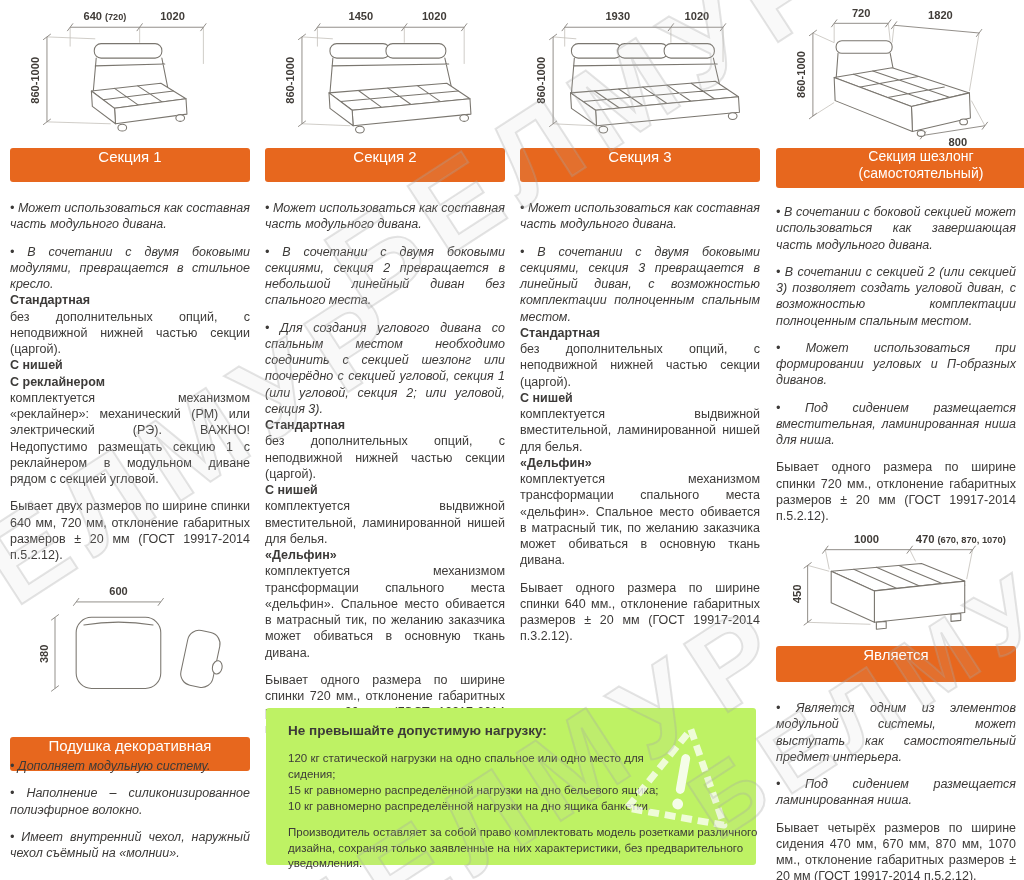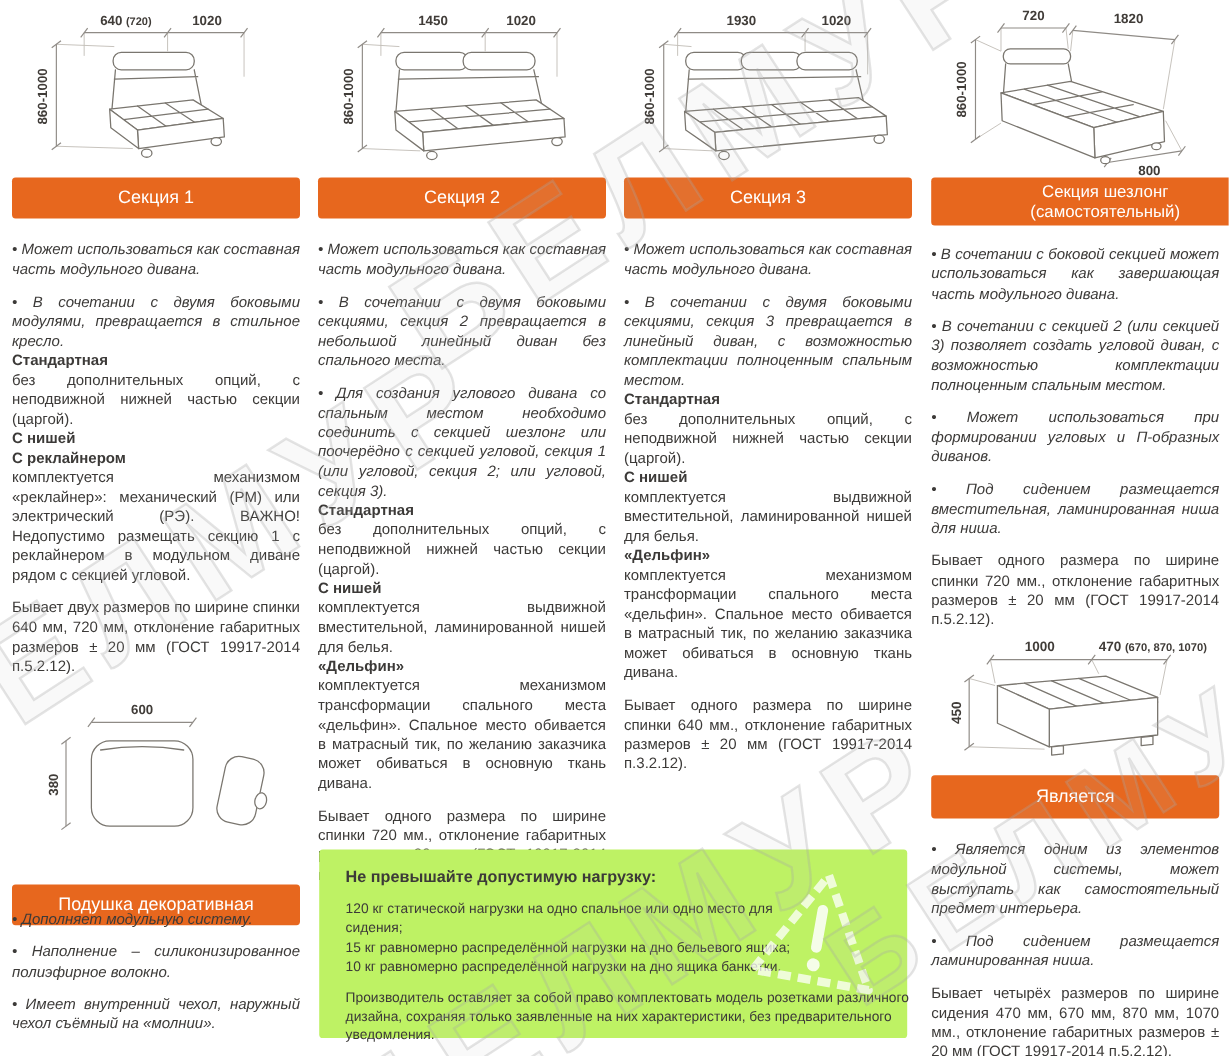--- a/index.html
+++ b/index.html
@@ -6,21 +6,21 @@
   .page{position:relative;width:1024px;height:880px;background:#fff;overflow:hidden;
         font-family:"Liberation Sans",sans-serif;color:#3c3a38;}
 
   
   .wm{position:absolute;font-weight:700;font-size:118px;letter-spacing:14px;white-space:nowrap;
       color:rgba(195,195,195,0.10);-webkit-text-stroke:2px rgba(165,165,165,0.30);
       transform:rotate(-33deg);transform-origin:left center;pointer-events:none;z-index:6;}
 
   
   .ohead{position:absolute;width:240px;background:#e7671e;border-radius:3px;color:#fff;
-         display:flex;flex-direction:column;align-items:center;justify-content:center;
+         display:flex;flex-direction:column;align-items:center;
          font-size:15px;font-weight:500;text-align:center;line-height:1.2;z-index:2;}
   .ohead .sub{font-size:14px;}
 
   
   .pbody{position:absolute;width:240px;font-size:12.5px;line-height:1.3;text-align:justify;z-index:2;}
   .para{margin:0;}
   .para.bullet{margin-top:11px;font-style:italic;}
   .para.note{margin-top:11px;}
   .para.heading{margin-top:0;font-weight:700;text-align:left;}
   .pbody .para:first-child{margin-top:0;}

